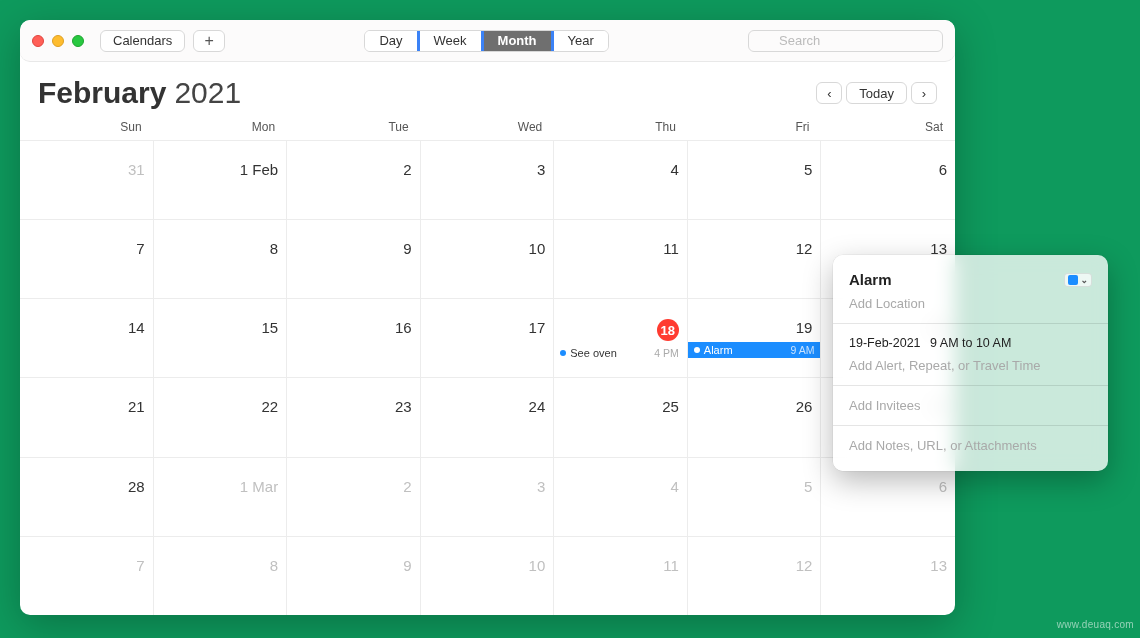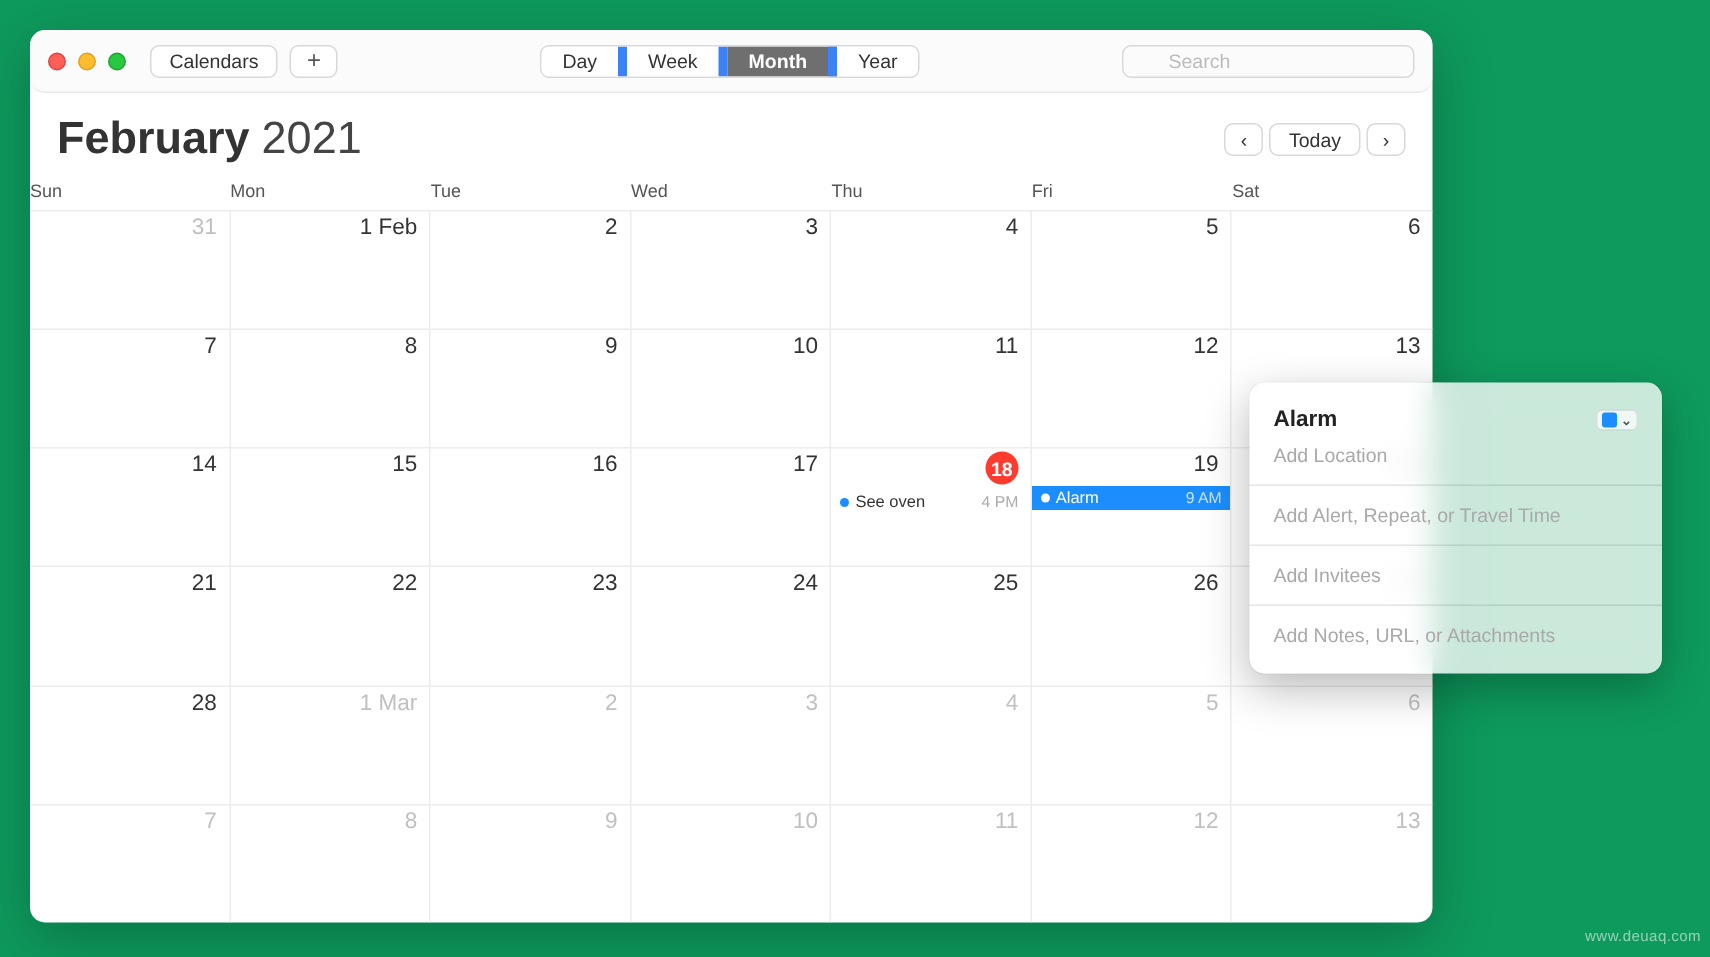--- a/index.html
+++ b/index.html
@@ -62,21 +62,21 @@
     overflow:hidden;
     height:22px;
     margin-left:auto;
     margin-right:auto;
   }
   .seg-item {
     padding:3px 14px;
     font-size:13px;
     color:#333;
     background:#fff;
-    border-right:6px solid #3b82f6;
+    border-right:3px solid #3b82f6;
     display:flex;
     align-items:center;
   }
   .seg-item:last-child { border-right:none;}
   .seg-item.active { background:#6f6f6f; color:#fff;font-weight:bold; }
   .search {
     display:flex;
     align-items:center;
     border:1px solid #d8d8d8;
     border-radius:6px;
@@ -102,34 +102,35 @@
     gap:4px;
   }
   .nav .btn { font-size:13px; }
   .nav .arrow { width:26px; padding:0; }
   .day-header {
     display:grid;
     grid-template-columns: repeat(7, 1fr);
     padding:0 0;
   }
   .dh {
+    text-align:right;
     padding:4px 12px 6px 0;
     font-size:12px;
     color:#555;
   }
   .grid {
     flex:1;
     display:grid;
     grid-template-columns: repeat(7, 1fr);
     grid-template-rows: repeat(6, 1fr);
   }
   .cell {
     border-top:1px solid #ececec;
     border-right:1px solid #ececec;
-    padding:2px 8px 0 6px;
+    padding:20px 8px 0 6px;
     position:relative;
   }
   .cell:nth-child(7n) { border-right:none;}
   .daynum {
     text-align:right;
     font-size:15px;
     color:#333;
   }
   .daynum.out { color:#c0c0c0; }
   .today-badge {
@@ -389,20 +390,24 @@
 <div class="popover">
   <div class="pop-row pop-title">
     <span>Alarm</span>
     <span class="cal-sel">
       <span class="sq"></span>
       <span class="chev">⌄</span>
     </span>
   </div>
   <div class="pop-row pop-sub">Add Location</div>
   <div class="pop-sep"></div>
+  <div class="pop-row pop-date-line">
+    <span>19-Feb-2021</span>
+    <span class="time">9 AM to 10 AM</span>
+  </div>
   <div class="pop-row pop-sub">Add Alert, Repeat, or Travel Time</div>
   <div class="pop-sep"></div>
   <div class="pop-row pop-sub">Add Invitees</div>
   <div class="pop-sep"></div>
   <div class="pop-row pop-sub">Add Notes, URL, or Attachments</div>
 </div>
 
 <div class="watermark">www.deuaq.com</div>
 
 </body></html>

